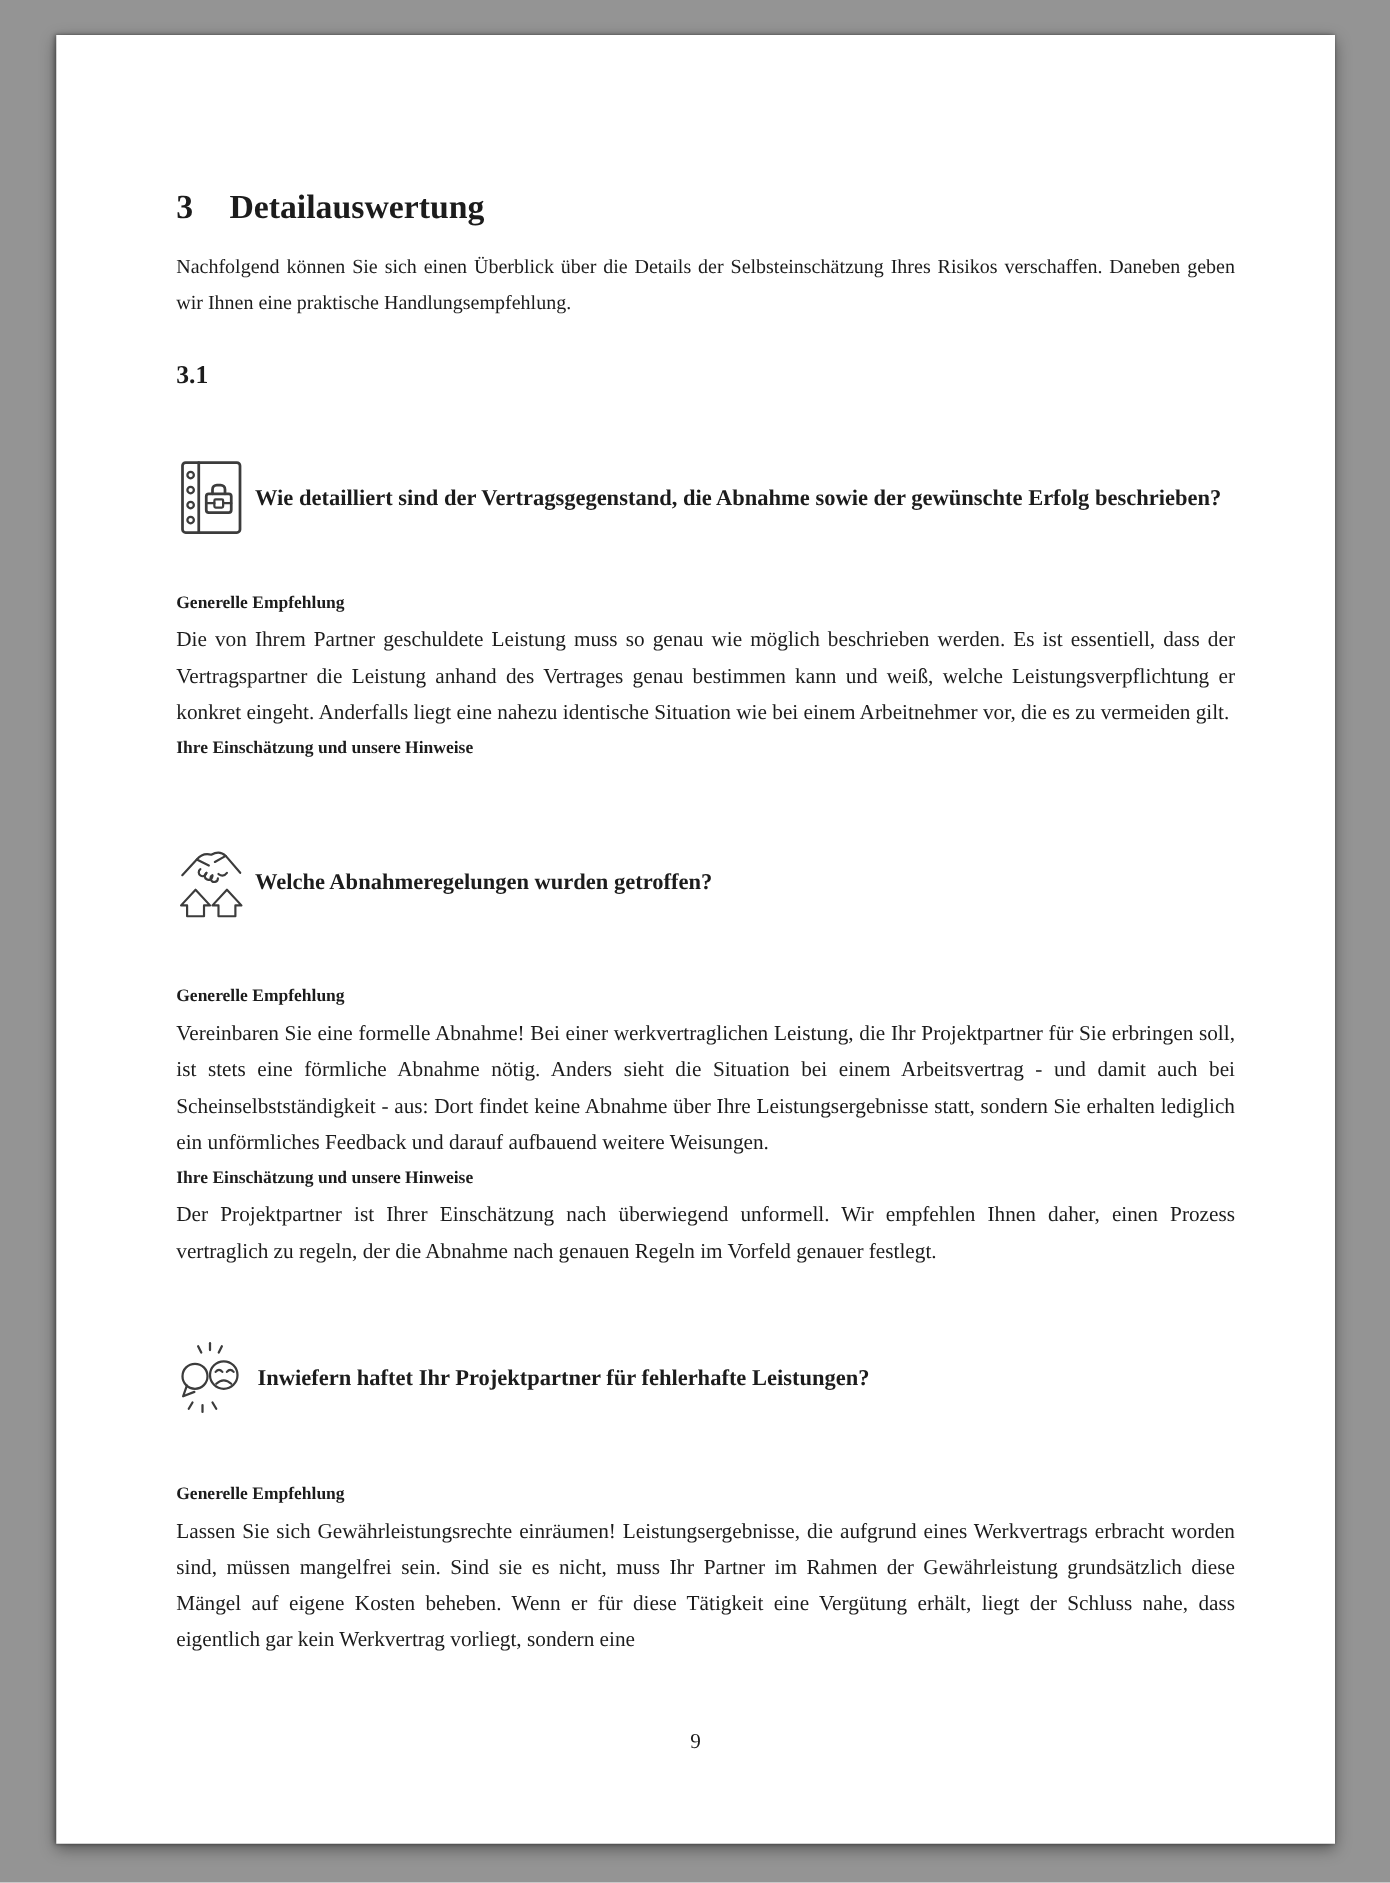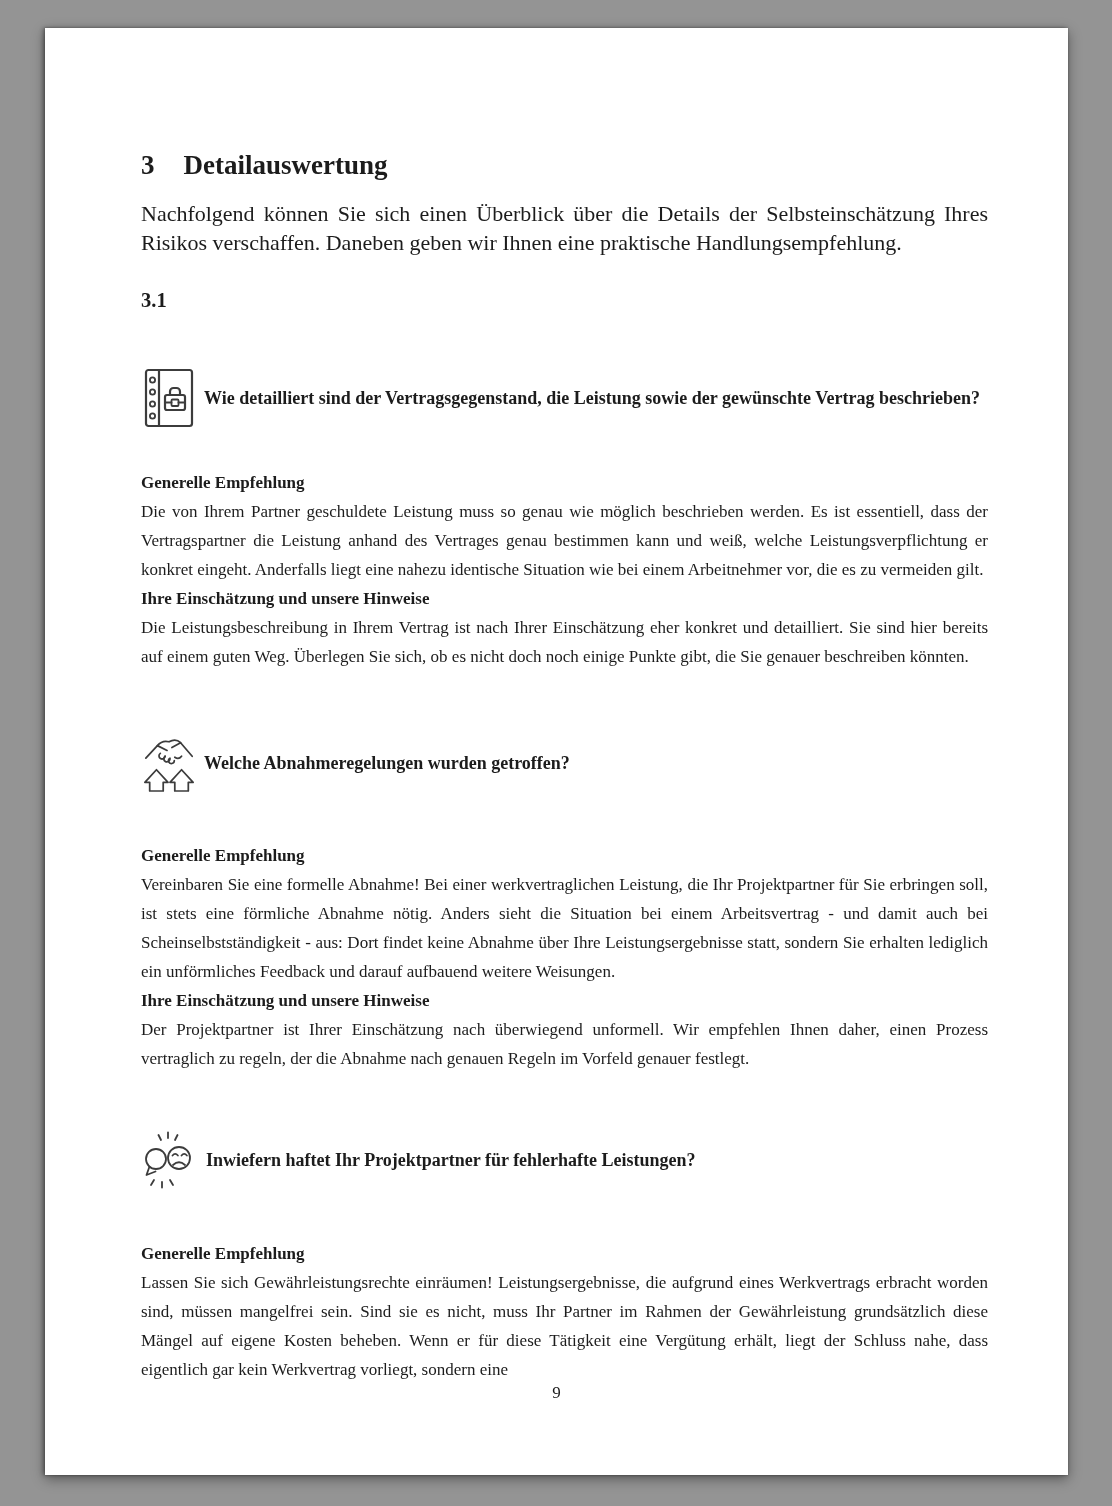--- a/index.html
+++ b/index.html
@@ -20,21 +20,21 @@
     box-sizing: border-box;
     padding: 122px 80px 0 96px;
   }
   .h1 {
     font-size: 27px; font-weight: bold;
     display: flex; align-items: baseline;
     margin: 0 0 18px 0;
   }
   .h1 .num { margin-right: 29px; }
   .intro {
-    font-size: 22px; line-height: 29px;
+    font-size: 16px; line-height: 29px;
     text-align: justify;
     margin: 0 0 32px 0;
   }
   .h2 {
     font-size: 20.5px; font-weight: bold;
     display: flex; align-items: baseline;
     margin: 0 0 0 0;
   }
   .h2 .num { margin-right: 27px; }
 
@@ -51,21 +51,21 @@
   }
   .question .qicon svg { display: block; width: 100%; height: 100%; }
   .qtext {
     font-size: 18px; font-weight: bold;
     line-height: 30px;
     text-align: justify;
     padding-left: 26px; text-indent: -26px;
     flex: 1 1 auto;
   }
   .sublabel {
-    font-size: 17px; font-weight: bold;
+    font-size: 14px; font-weight: bold;
     line-height: 29px;
     margin: 0;
   }
   .subtext {
     font-size: 17px; line-height: 29px;
     text-align: justify;
     margin: 0;
   }
   .gap-after-section { margin-bottom: 26px; }
   .page-number {
@@ -101,27 +101,26 @@
         <circle class="ic-thin" cx="11.5" cy="14" r="2.6"></circle>
         <circle class="ic-thin" cx="11.5" cy="26" r="2.6"></circle>
         <circle class="ic-thin" cx="11.5" cy="38" r="2.6"></circle>
         <circle class="ic-thin" cx="11.5" cy="50" r="2.6"></circle>
         <path class="ic" d="M29,29 v-3.5 a3.5,3.5 0 0 1 3.5,-3.5 h3 a3.5,3.5 0 0 1 3.5,3.5 V29"></path>
         <rect class="ic" x="24" y="29" width="20" height="15" rx="2"></rect>
         <rect class="ic-thin" x="30.5" y="33.5" width="7" height="6.5" rx="1"></rect>
         <path class="ic-thin" d="M24,36.5 h6.5 M37.5,36.5 h6.5"></path>
       </svg>
     </span>
-    <div class="qtext">Wie detailliert sind der Vertragsgegenstand, die Leistung sowie der gewünschte Vertrag beschrieben?</div>
+    <div class="qtext">Wie detailliert sind der Vertragsgegenstand, die Abnahme sowie der gewünschte Erfolg beschrieben?</div>
   </div>
 
   <p class="sublabel">Generelle Empfehlung</p>
   <p class="subtext">Die von Ihrem Partner geschuldete Leistung muss so genau wie möglich beschrieben werden. Es ist essentiell, dass der Vertragspartner die Leistung anhand des Vertrages genau bestimmen kann und weiß, welche Leistungsverpflichtung er konkret eingeht. Anderfalls liegt eine nahezu identische Situation wie bei einem Arbeitnehmer vor, die es zu vermeiden gilt.</p>
   <p class="sublabel">Ihre Einschätzung und unsere Hinweise</p>
-  <p class="subtext gap-after-section">Die Leistungsbeschreibung in Ihrem Vertrag ist nach Ihrer Einschätzung eher konkret und detailliert. Sie sind hier bereits auf einem guten Weg. Überlegen Sie sich, ob es nicht doch noch einige Punkte gibt, die Sie genauer beschreiben könnten.</p>
 
   <div class="question" style="margin-top:60px; margin-bottom:46px;">
     <span class="qicon">
       <svg viewBox="0 0 58 64" xmlns="http://www.w3.org/2000/svg">
 
         <path class="ic-thin" d="M5,27 L17,14 L27,19"></path>
         <path class="ic-thin" d="M53,25 L41,11 L32,16"></path>
         <path class="ic-thin" d="M17,14 q5,-6 12,-4 q7,-4 12,1"></path>
         <path class="ic-thin" d="M20,22 a3.2,3.2 0 1 0 5,3"></path>
         <path class="ic-thin" d="M25,25 a3.2,3.2 0 1 0 5,3"></path>

